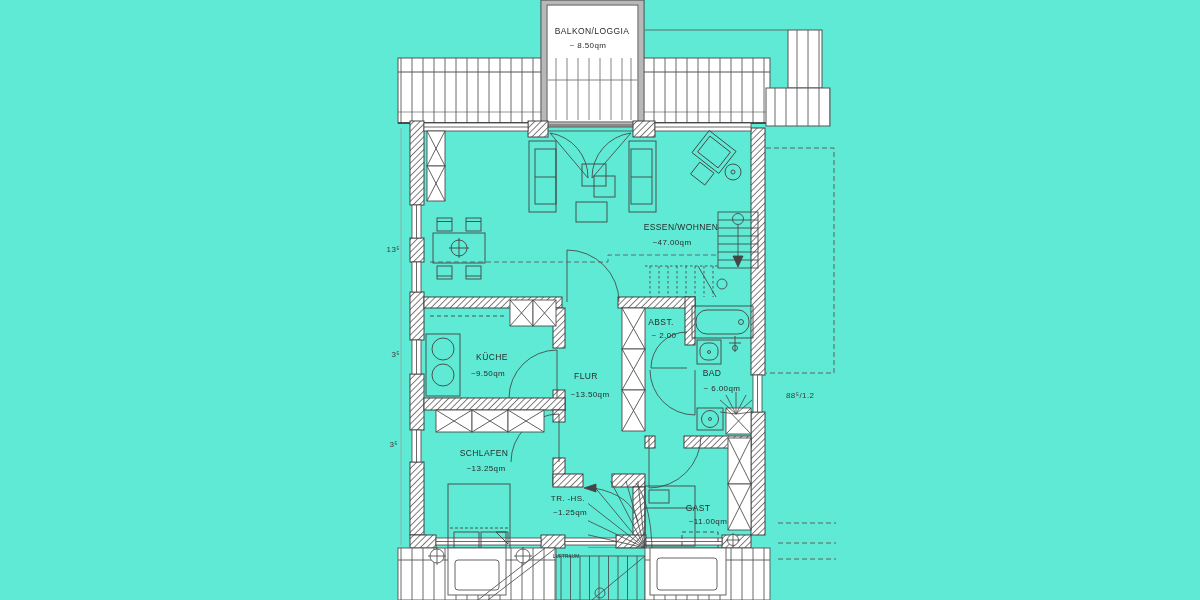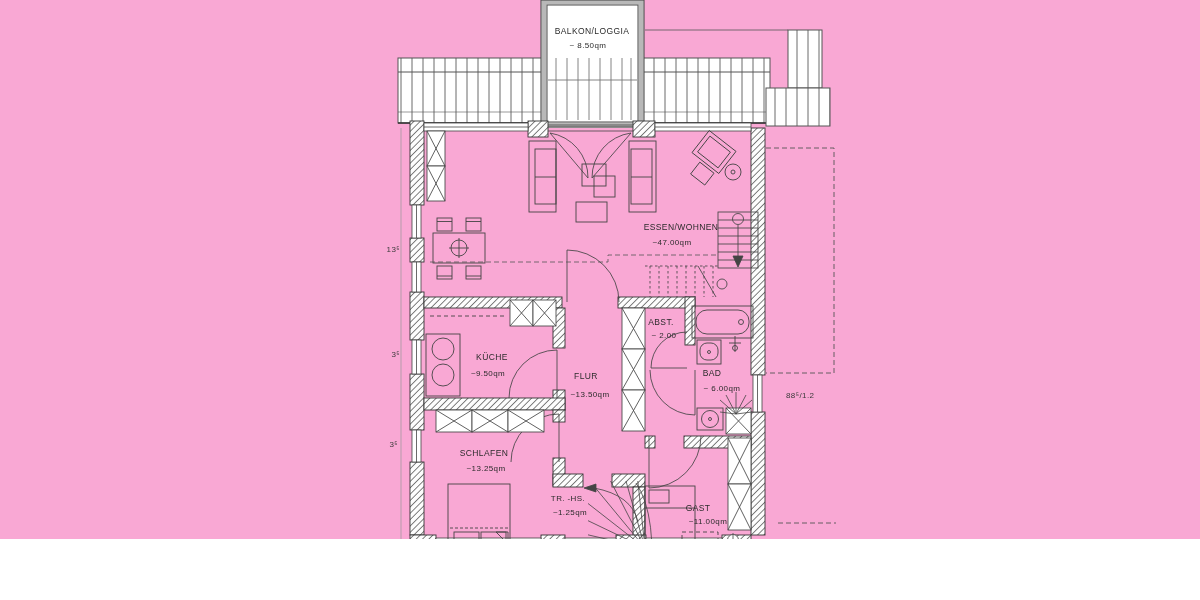--- a/index.html
+++ b/index.html
@@ -1,16 +1,16 @@
 <!DOCTYPE html>
 <html><head>
 <meta charset="utf-8">
 <style>
   html,body{margin:0;padding:0;background:#fff;}
-  .canvas{position:relative;width:1200px;height:539px;background:#f9a8d4;overflow:hidden;
+  .canvas{position:relative;width:1200px;height:600px;background:#5eead4;overflow:hidden;
           font-family:"Liberation Sans",sans-serif;}
   svg text{fill:#2b2b2b;letter-spacing:0.4px;}
   .rname{font-size:8.5px;}
   .rarea{font-size:8px;}
   .dim{font-size:8px;fill:#3a3a3a;}
   .tiny{font-size:4.6px;letter-spacing:0.2px;}
 </style>
 </head>
 <body>
 

